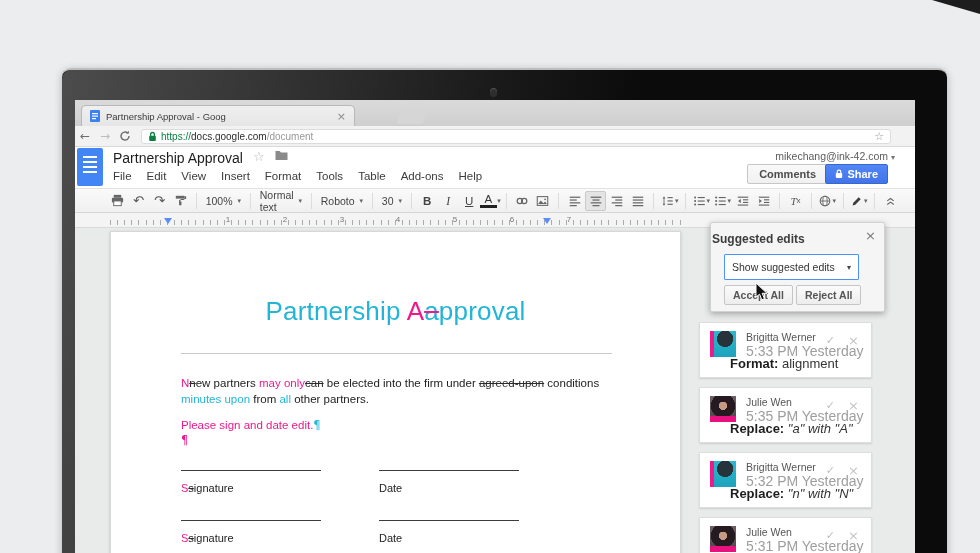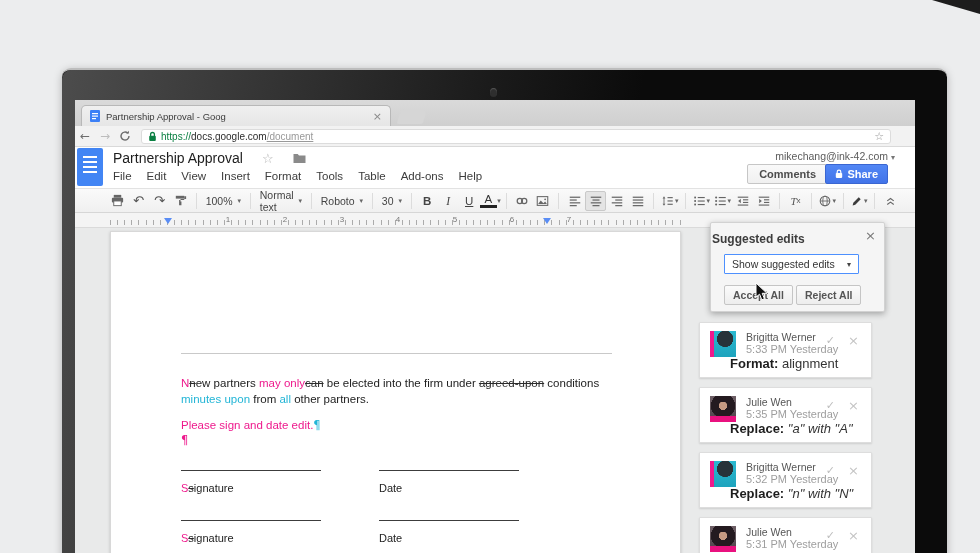--- a/index.html
+++ b/index.html
@@ -17,45 +17,45 @@
     background:linear-gradient(100deg, rgba(130,130,130,.55), rgba(70,70,70,.25) 45%, rgba(0,0,0,0) 60%);
     clip-path:polygon(0 0,67% 0,60% 100%,0 100%); }
   .webcam { position:absolute; left:428px; top:18px; width:7px; height:9px; border-radius:50%;
     background:#2e2e2e; box-shadow:inset 0 1px 1px #555; }
 
   
   .screen { position:absolute; left:75px; top:100px; width:840px; height:453px; background:#fff; overflow:hidden; }
 
   .tabstrip { position:absolute; left:0; top:0; width:840px; height:26px;
     background:linear-gradient(#dadada,#cfcfcf); }
-  .tab { position:absolute; left:6px; bottom:0; width:310px; height:21px;
+  .tab { position:absolute; left:6px; bottom:0; width:274px; height:21px;
     background:linear-gradient(#f0f0f0,#e6e6e6); border:1px solid #b8b8b8; border-bottom:none;
     border-radius:5px 5px 0 0; display:flex; align-items:center; padding:0 8px; gap:6px; }
   .favicon { flex:0 0 auto; display:block; }
   .tabtitle { font-size:9.5px; color:#3c3c3c; white-space:nowrap; overflow:hidden; text-overflow:ellipsis; flex:1; }
   .tabclose { font-size:11px; color:#8a8a8a; line-height:1; cursor:default; }
   .newtab { position:absolute; left:324px; bottom:2px; width:26px; height:15px;
     background:#d6d6d6; border-radius:2px 6px 2px 2px; transform:skewX(-18deg); }
 
   .navbar { position:absolute; left:0; top:26px; width:840px; height:21px;
     background:#f2f2f2; border-bottom:1px solid #d9d9d9; display:flex; align-items:center; }
   .navbtn { width:20px; text-align:center; font-size:12px; color:#6d6d6d; }
   .navbtn.dis { color:#bcbcbc; }
   .refresh-svg { margin:0 2px 0 4px; }
   .urlfield { margin-left:8px; width:750px; height:15px; background:#fff; border:1px solid #dcdcdc;
     border-radius:3px; display:flex; align-items:center; padding:0 6px; gap:4px; }
   .urltext { font-size:10px; color:#333; white-space:nowrap; }
-  .u-proto { color:#0b8043;text-align:center; } .u-host { color:#2d2d2d; } .u-path { color:#999;text-decoration:underline; }
+  .u-proto { color:#0b8043;text-align:center; } .u-host { color:#2d2d2d; } .u-path { color:#999; }
   .urlstar { margin-left:auto; font-size:11px; color:#9e9e9e; line-height:1; }
 
   .docheader { position:absolute; left:0; top:47px; width:840px; height:41px; background:#fff; }
   .docslogo { position:absolute; left:2px; top:1px; width:26px; height:38px; background:#4285f4;
     border-radius:2px; }
   .docslogo i { position:absolute; left:6px; width:14px; height:2px; background:#fff; }
-  .titlerow { position:absolute; left:38px; top:3px; display:flex; align-items:center; gap:19px; }
+  .titlerow { position:absolute; left:38px; top:3px; display:flex; gap:10px; }
   .doctitle { font-size:14px; color:#1d1d1d; }
   .hstar { font-size:13px; color:#b3b3b3; line-height:1; }
   .menurow { position:absolute; left:38px; top:23px; display:flex; align-items:flex-end; }
   .menuitem { font-size:11.5px; color:#3c3c3c; margin-right:15px; }
   .lastedit { font-size:10.5px; color:#9a9a9a; text-decoration:underline; margin-left:4px; white-space:nowrap; }
   .account { position:absolute; right:20px; top:3px; font-size:10.5px; color:#5c5c5c; }
   .account .sym { font-size:8px; color:#777; }
   .btn-comments { position:absolute; right:87px; top:17px; height:20px; padding:0 11px;
     background:linear-gradient(#f9f9f9,#f0f0f0); border:1px solid #c6c6c6; border-radius:2px;
     font-size:11px; font-weight:bold; color:#4c4c4c; display:flex; align-items:center; }
@@ -103,42 +103,42 @@
   .pil-t { color:#22b5d6; } .pil-p { color:#ee1a8d; }
   .dpil2 { position:absolute; left:70px; top:201px; font-size:11.5px; }
   .sigline { position:absolute; width:140px; border-bottom:1.3px solid #3c3c3c; }
   .siglabel { position:absolute; font-size:11px; color:#222; }
 
   
   .panel { position:absolute; left:635px; top:122px; width:175px; height:90px; background:#f5f5f5;
     border:1px solid #d2d2d2; box-shadow:0 2px 6px rgba(0,0,0,.3); border-radius:2px; z-index:5; }
   .ptitle { position:absolute; left:1px; top:9px; font-size:12px; font-weight:bold; color:#3d3d3d; }
   .pclose { position:absolute; right:8px; top:6px; font-size:13px; color:#777; line-height:1; }
-  .pdrop { position:absolute; left:13px; top:31px; width:135px; height:20px; background:#fff;
+  .pdrop { position:absolute; left:13px; top:31px; width:135px; height:26px; background:#fff;
     border:1.5px solid #4d90fe; border-radius:1px; display:flex; align-items:center;
     padding:0 7px; font-size:10.5px; color:#333;text-align:right; }
   .pdrop .sym { margin-left:auto; font-size:8px; color:#444; }
   .pbtn { position:absolute; top:62px; height:20px; padding:0 8px;
     background:linear-gradient(#fbfbfb,#ededed); border:1px solid #c5c5c5; border-radius:2px;
     font-size:10.5px; font-weight:bold; color:#555; display:flex; align-items:center; }
 
   
   .card { position:absolute; left:624px; width:173px; height:56px; background:#fff;
     border:1px solid #ddd; border-radius:1px; box-shadow:0 1px 2px rgba(0,0,0,.12); z-index:4; }
   .avatar { position:absolute; left:10px; top:8px; width:26px; height:26px; }
   .av-b { background:
     linear-gradient(90deg,#ee1a8d 0 4px, rgba(0,0,0,0) 4px),
     radial-gradient(circle at 58% 30%, #27333a 0 34%, rgba(0,0,0,0) 35%),
     linear-gradient(#2ab8cf,#1da3bd); }
   .av-j { background:
     linear-gradient(0deg,#e9117f 0 6px, rgba(0,0,0,0) 6px),
     radial-gradient(circle at 50% 38%, #c79a83 0 20%, #241a20 21% 58%, rgba(0,0,0,0) 59%),
     linear-gradient(#6e5f66,#4e434a); }
   .cname { position:absolute; left:46px; top:8px; font-size:10.5px; color:#555; }
-  .ctime { position:absolute; left:46px; top:20px; font-size:11px; color:#9e9e9e; }
+  .ctime { position:absolute; left:46px; top:20px; font-size:14px; color:#9e9e9e; }
   .cact { position:absolute; right:36px; top:11px; font-size:11px; color:#bdbdbd; }
   .cdis { position:absolute; right:12px; top:10px; font-size:13px; color:#c4c4c4; }
   .cbody { position:absolute; left:10px; top:33px; font-size:13px; color:#333; white-space:nowrap;margin-left:20px; }
   .cbody b { color:#1d1d1d; }
   .it { font-style:italic; }
 
   .cursor { position:absolute; left:680px; top:183px; z-index:9; }
 </style>
 </head>
 <body>
@@ -419,20 +419,21 @@
     <span class="rnum" style="left:323px">4</span>
     <span class="rnum" style="left:380px">5</span>
     <span class="rnum" style="left:437px">6</span>
     <span class="rnum" style="left:494px">7</span>
     <div class="rmark" style="left:89px"></div>
     <div class="rmark" style="left:468px"></div>
   </div>
 
   <div class="canvas">
     <div class="page">
+      <div class="dtitle"><span>Partnership </span><span class="ins">A</span><span class="del-teal">a</span><span>pproval</span></div>
       <div class="dhr"></div>
       <div class="dpara"><span class="ins">N</span><span class="del">n</span><span>ew partners </span><span class="ins">may only</span><span class="del">can</span><span> be elected into the firm under </span><span class="del">agreed-upon</span><span> conditions </span><span class="tealtxt">minutes upon</span><span> from </span><span class="tealtxt">all</span><span> other partners.</span></div>
       <div class="dplease"><span>Please sign and date edit.</span><span class="pil-t sym">¶</span></div>
       <div class="dpil2"><span class="pil-p sym">¶</span></div>
 
       <div class="sigline" style="left:70px; top:238px"></div>
       <div class="sigline" style="left:268px; top:238px"></div>
       <div class="siglabel" style="left:70px; top:250px"><span class="ins">S</span><span class="del">s</span><span>ignature</span></div>
       <div class="siglabel" style="left:268px; top:250px">Date</div>
 

